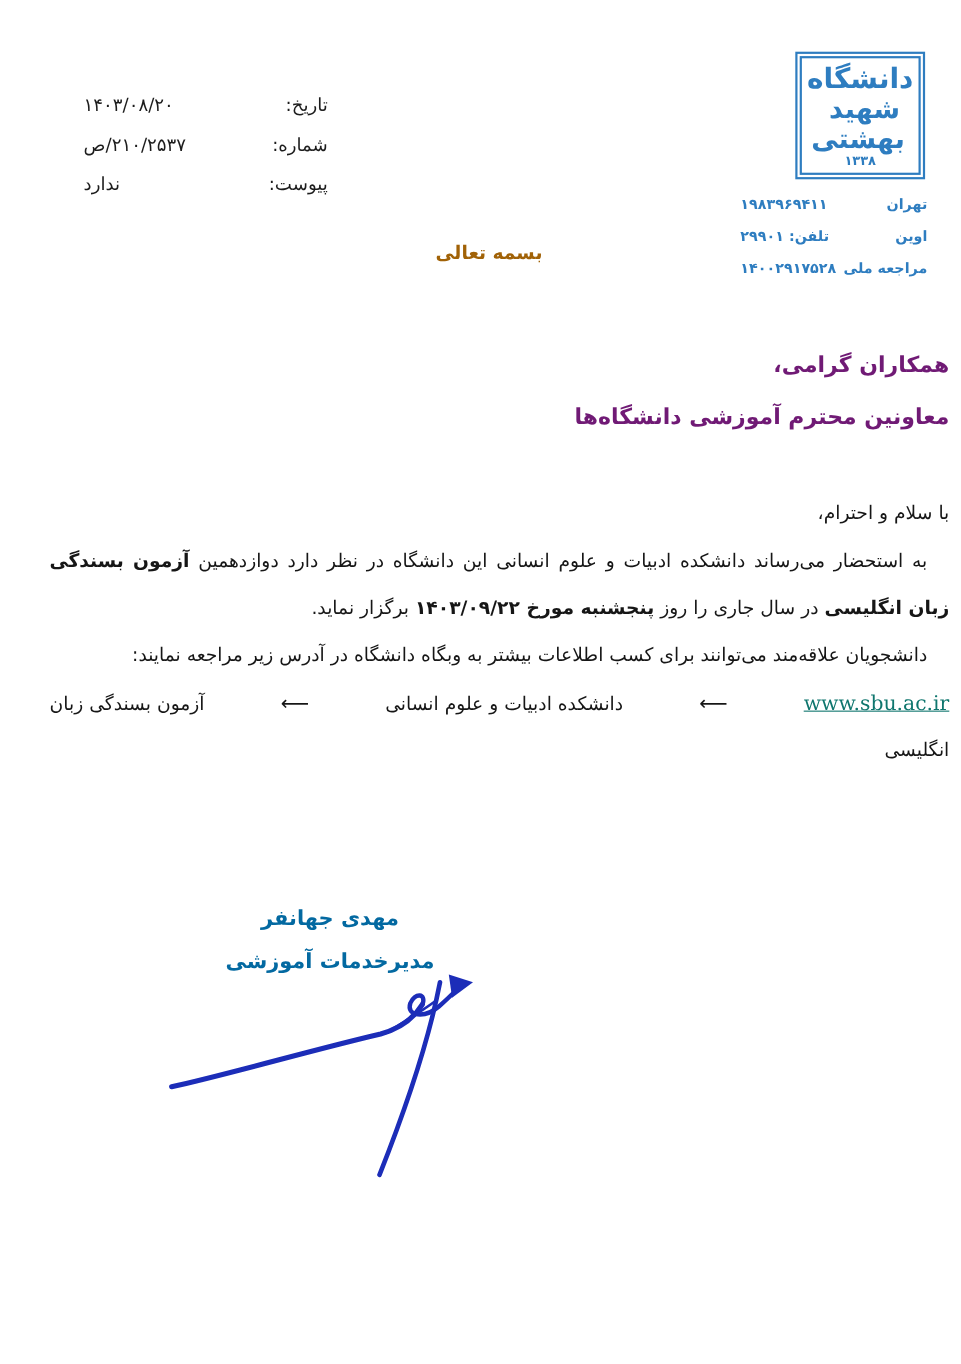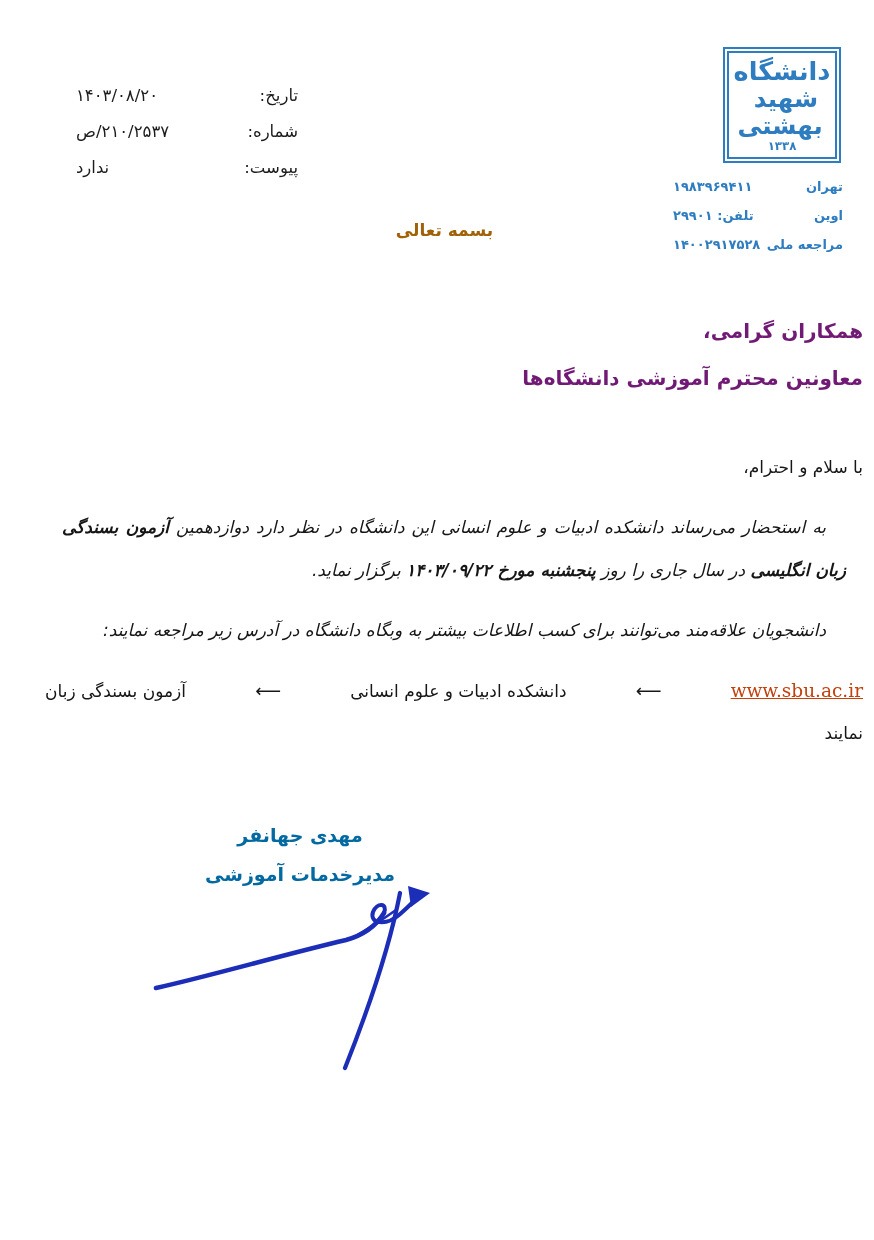--- a/index.html
+++ b/index.html
@@ -25,26 +25,26 @@
 
   
   .besmele{position:absolute;top:220px;left:0;right:0;text-align:center;
         font-weight:bold;font-size:17px;color:#a16207;}
 
   
   .content{position:absolute;top:308px;left:45px;right:26px;direction:rtl;
         font-size:17px;color:#161616;}
   .greeting{font-weight:bold;font-size:20px;line-height:47px;color:#701a75;}
   .salutation{margin:44px 0 0 0;line-height:43px;}
-  .para{margin:17px;line-height:43px;text-align:justify;text-justify:inter-word;font-style:italic;}
+  .para{margin:0;line-height:43px;text-align:justify;text-justify:inter-word;}
   .indent{text-indent:20px;}
   .path-line{display:flex;justify-content:space-between;align-items:baseline;
         line-height:43px;white-space:nowrap;}
   .arrow{font-size:18px;}
-  .url{font-family:"DejaVu Serif",serif;font-size:18.5px;color:#c2410c;
+  .url{font-family:"DejaVu Serif",serif;font-size:18.5px;color:#0f766e;
         text-decoration:underline;direction:ltr;unicode-bidi:isolate;cursor:pointer;}
   .path-wrap{line-height:40px;}
 
   
   .sig-block{position:absolute;top:816px;left:172px;width:256px;text-align:center;
         direction:rtl;font-weight:bold;font-size:19px;line-height:39px;color:#0369a1;}
   .sig-ink{position:absolute;top:882px;left:146px;width:296px;height:196px;}
 </style>
 </head>
 <body>
@@ -103,21 +103,21 @@
 
     <p class="para indent">دانشجویان علاقه‌مند می‌توانند برای کسب اطلاعات بیشتر به وبگاه دانشگاه در آدرس زیر مراجعه نمایند:</p>
 
     <div class="path-line">
       <a class="url">www.sbu.ac.ir</a>
       <span class="arrow">⟵</span>
       <span>دانشکده ادبیات و علوم انسانی</span>
       <span class="arrow">⟵</span>
       <span>آزمون بسندگی زبان</span>
     </div>
-    <div class="path-wrap">نمایند</div>
+    <div class="path-wrap">انگلیسی</div>
   </div>
 
   <div class="sig-block">
     <div>مهدی جهانفر</div>
     <div>مدیرخدمات آموزشی</div>
   </div>
 
   <svg class="sig-ink" viewBox="0 0 296 196">
     <g stroke="#1c2db8" fill="none" stroke-linecap="round" stroke-linejoin="round">
       <path d="M10 106 C 60 95, 140 72, 200 58 C 218 53, 230 44, 238 31" stroke-width="4.6"></path>

